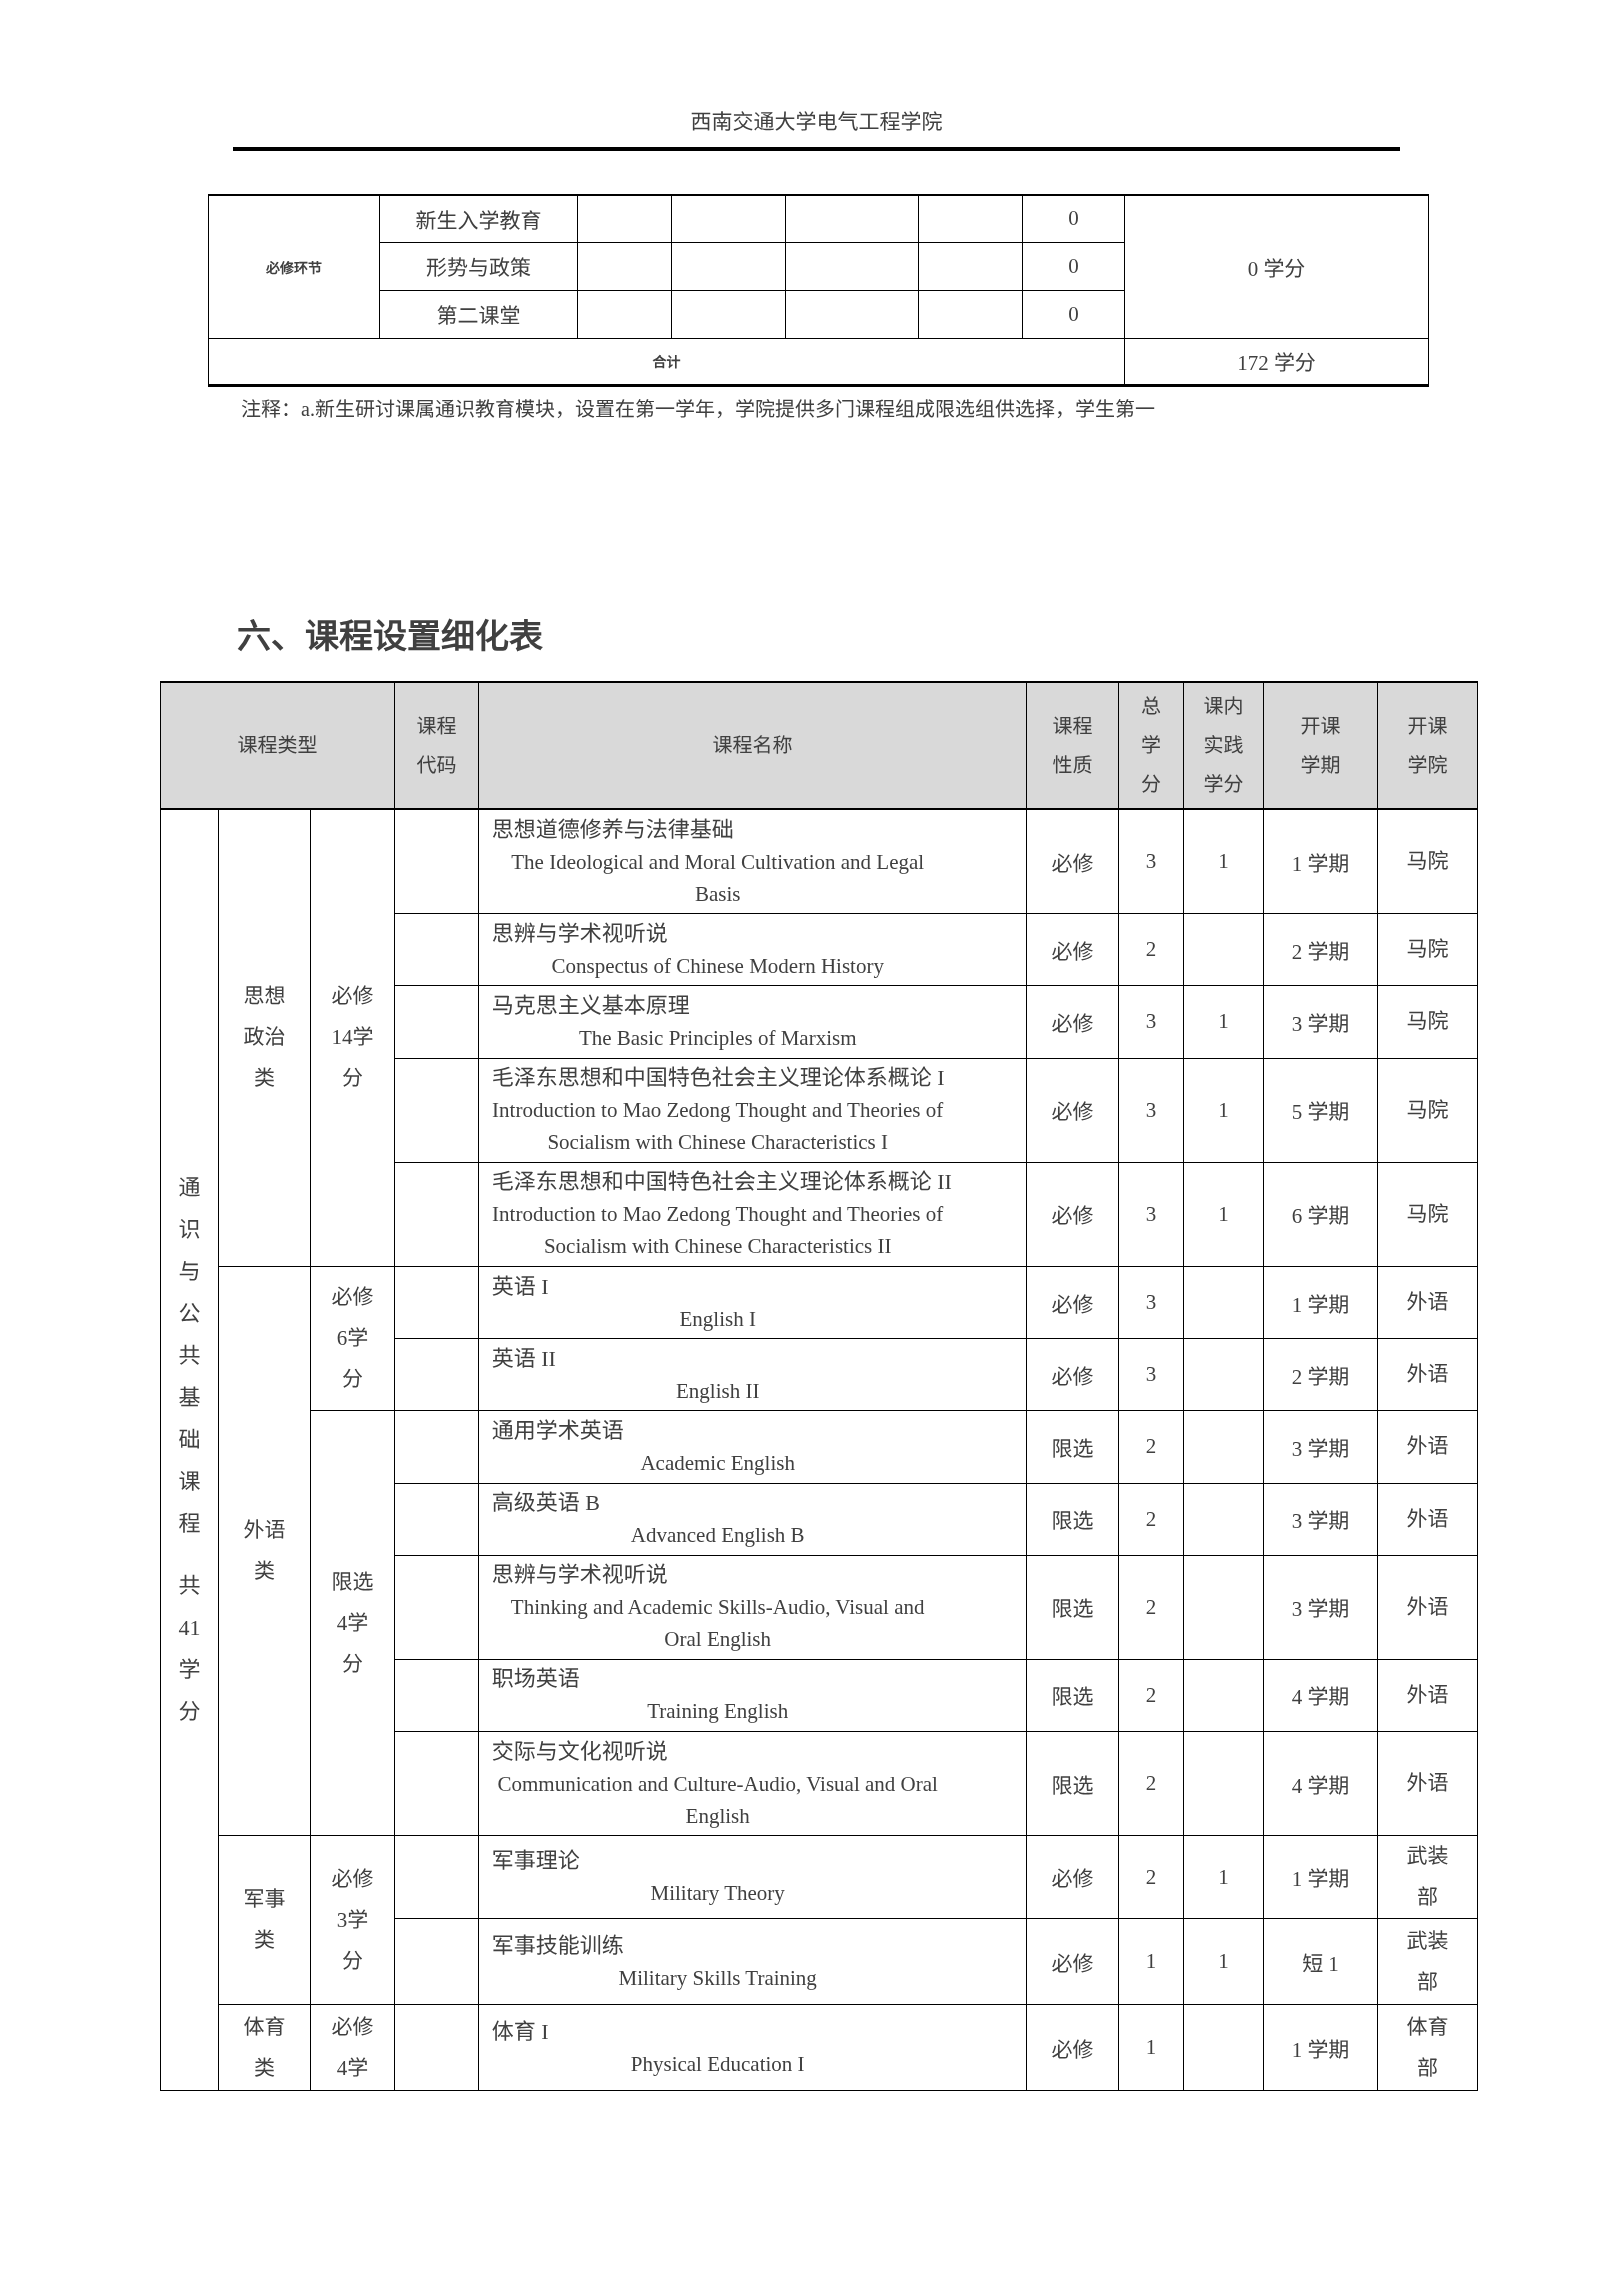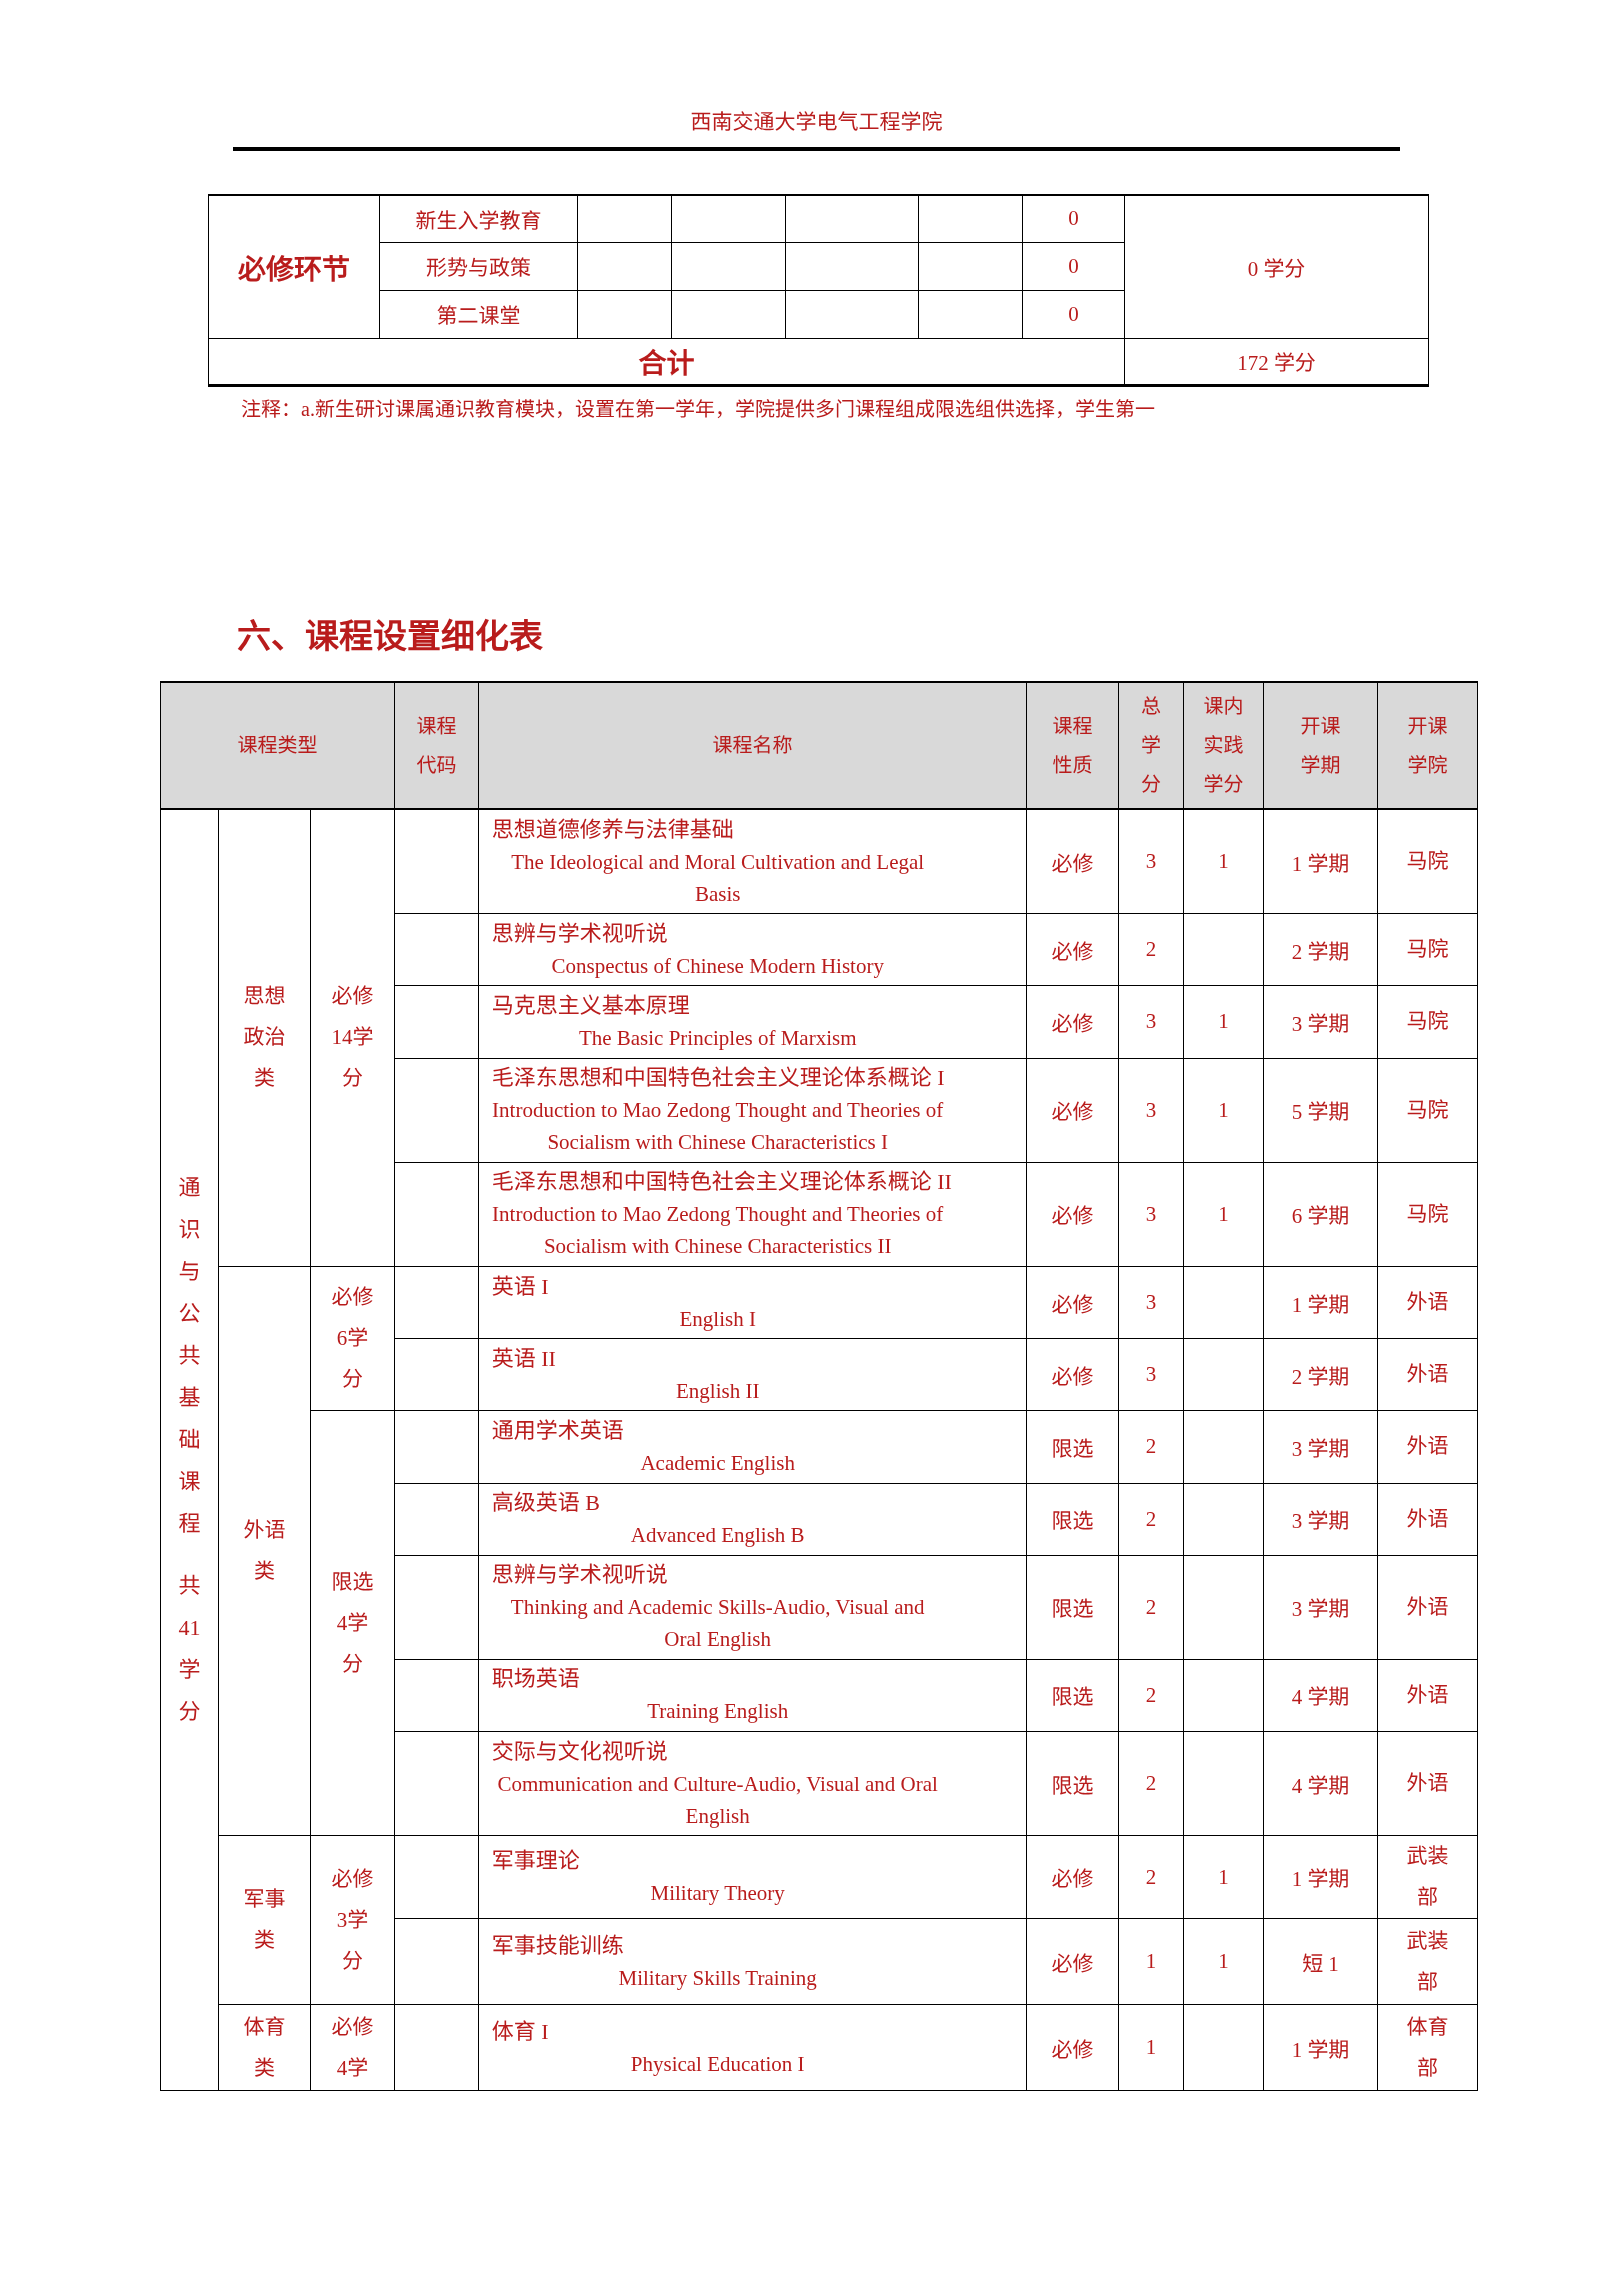--- a/index.html
+++ b/index.html
@@ -1,31 +1,31 @@
 <!DOCTYPE html>
 <html lang="zh-CN" style="font-size:14.5px"><head>
 <meta charset="utf-8">
 <style>
   html,body{margin:0;padding:0;background:#ffffff;}
   .page{
     position:relative;width:1616px;height:2285px;background:#ffffff;
-    font-family:"Liberation Serif","DejaVu Serif",serif;color:#b91c1c;overflow:hidden;
+    font-family:"Liberation Serif","DejaVu Serif",serif;color:#404040;overflow:hidden;
   }
   
   .doc-title{position:absolute;left:233px;top:107px;width:1167px;text-align:center;
     font-size:21px;line-height:31px;}
   .title-rule{position:absolute;left:233px;top:147px;width:1167px;height:3.6px;background:#000;}
   
   table{border-collapse:collapse;table-layout:fixed;position:absolute;}
   td{border:1.8px solid #000;text-align:center;vertical-align:middle;padding:0;overflow:hidden;}
   .b{font-weight:bold;}
   
   .t-top{left:208px;top:194px;width:1220px;border-top:2.7px solid #000;border-bottom:3.6px solid #000;}
   .t-top td{font-size:21px;}
-  .t-top .lbl{font-size:28px;}
+  .t-top .lbl{font-size:14px;}
   
   .note{position:absolute;left:241px;top:387px;width:1203px;font-size:20px;line-height:45px;}
   
   .heading{position:absolute;left:237px;top:615px;font-size:34px;font-weight:bold;line-height:43px;
     font-family:"Liberation Sans","DejaVu Sans",sans-serif;}
   
   .t-main{left:160px;top:681px;width:1318px;border:1.8px solid #000;border-top:2.7px solid #000;}
   .t-main td{font-size:21px;}
   .t-main tr.hd td{background:#d9d9d9;font-size:20px;line-height:39px;border-bottom:2.7px solid #000;padding:1.8px 0;}
   .cell-name{text-align:left;padding:3.6px 12.7px;}

